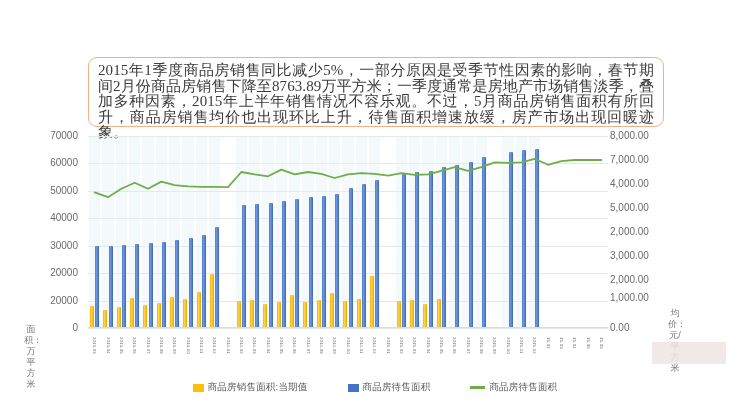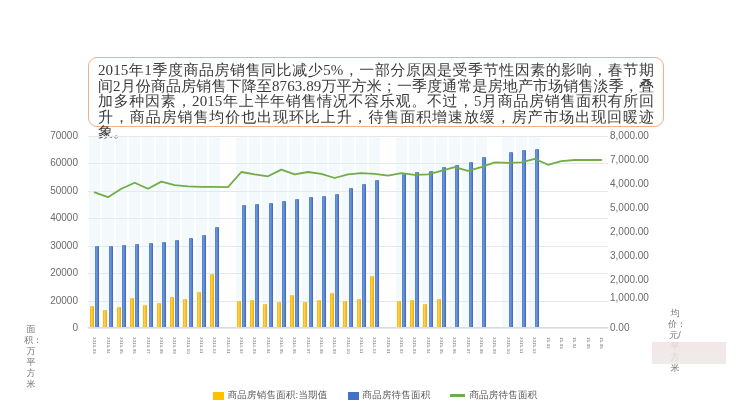--- a/index.html
+++ b/index.html
@@ -148,22 +148,21 @@
   }
 
   
   #legend {
     position: absolute;
     left: 0; top: 381px;
     width: 750px;
     display: flex;
     justify-content: center;
     align-items: flex-end;
-    gap: 20px;
-    margin-top: 8px;
+    gap: 40px;
   }
   .legend-item {
     display: flex;
     align-items: center;
     gap: 4px;
   }
   .legend-swatch-yellow {
     width: 11px; height: 8px;
     background: #FFC000;
   }

